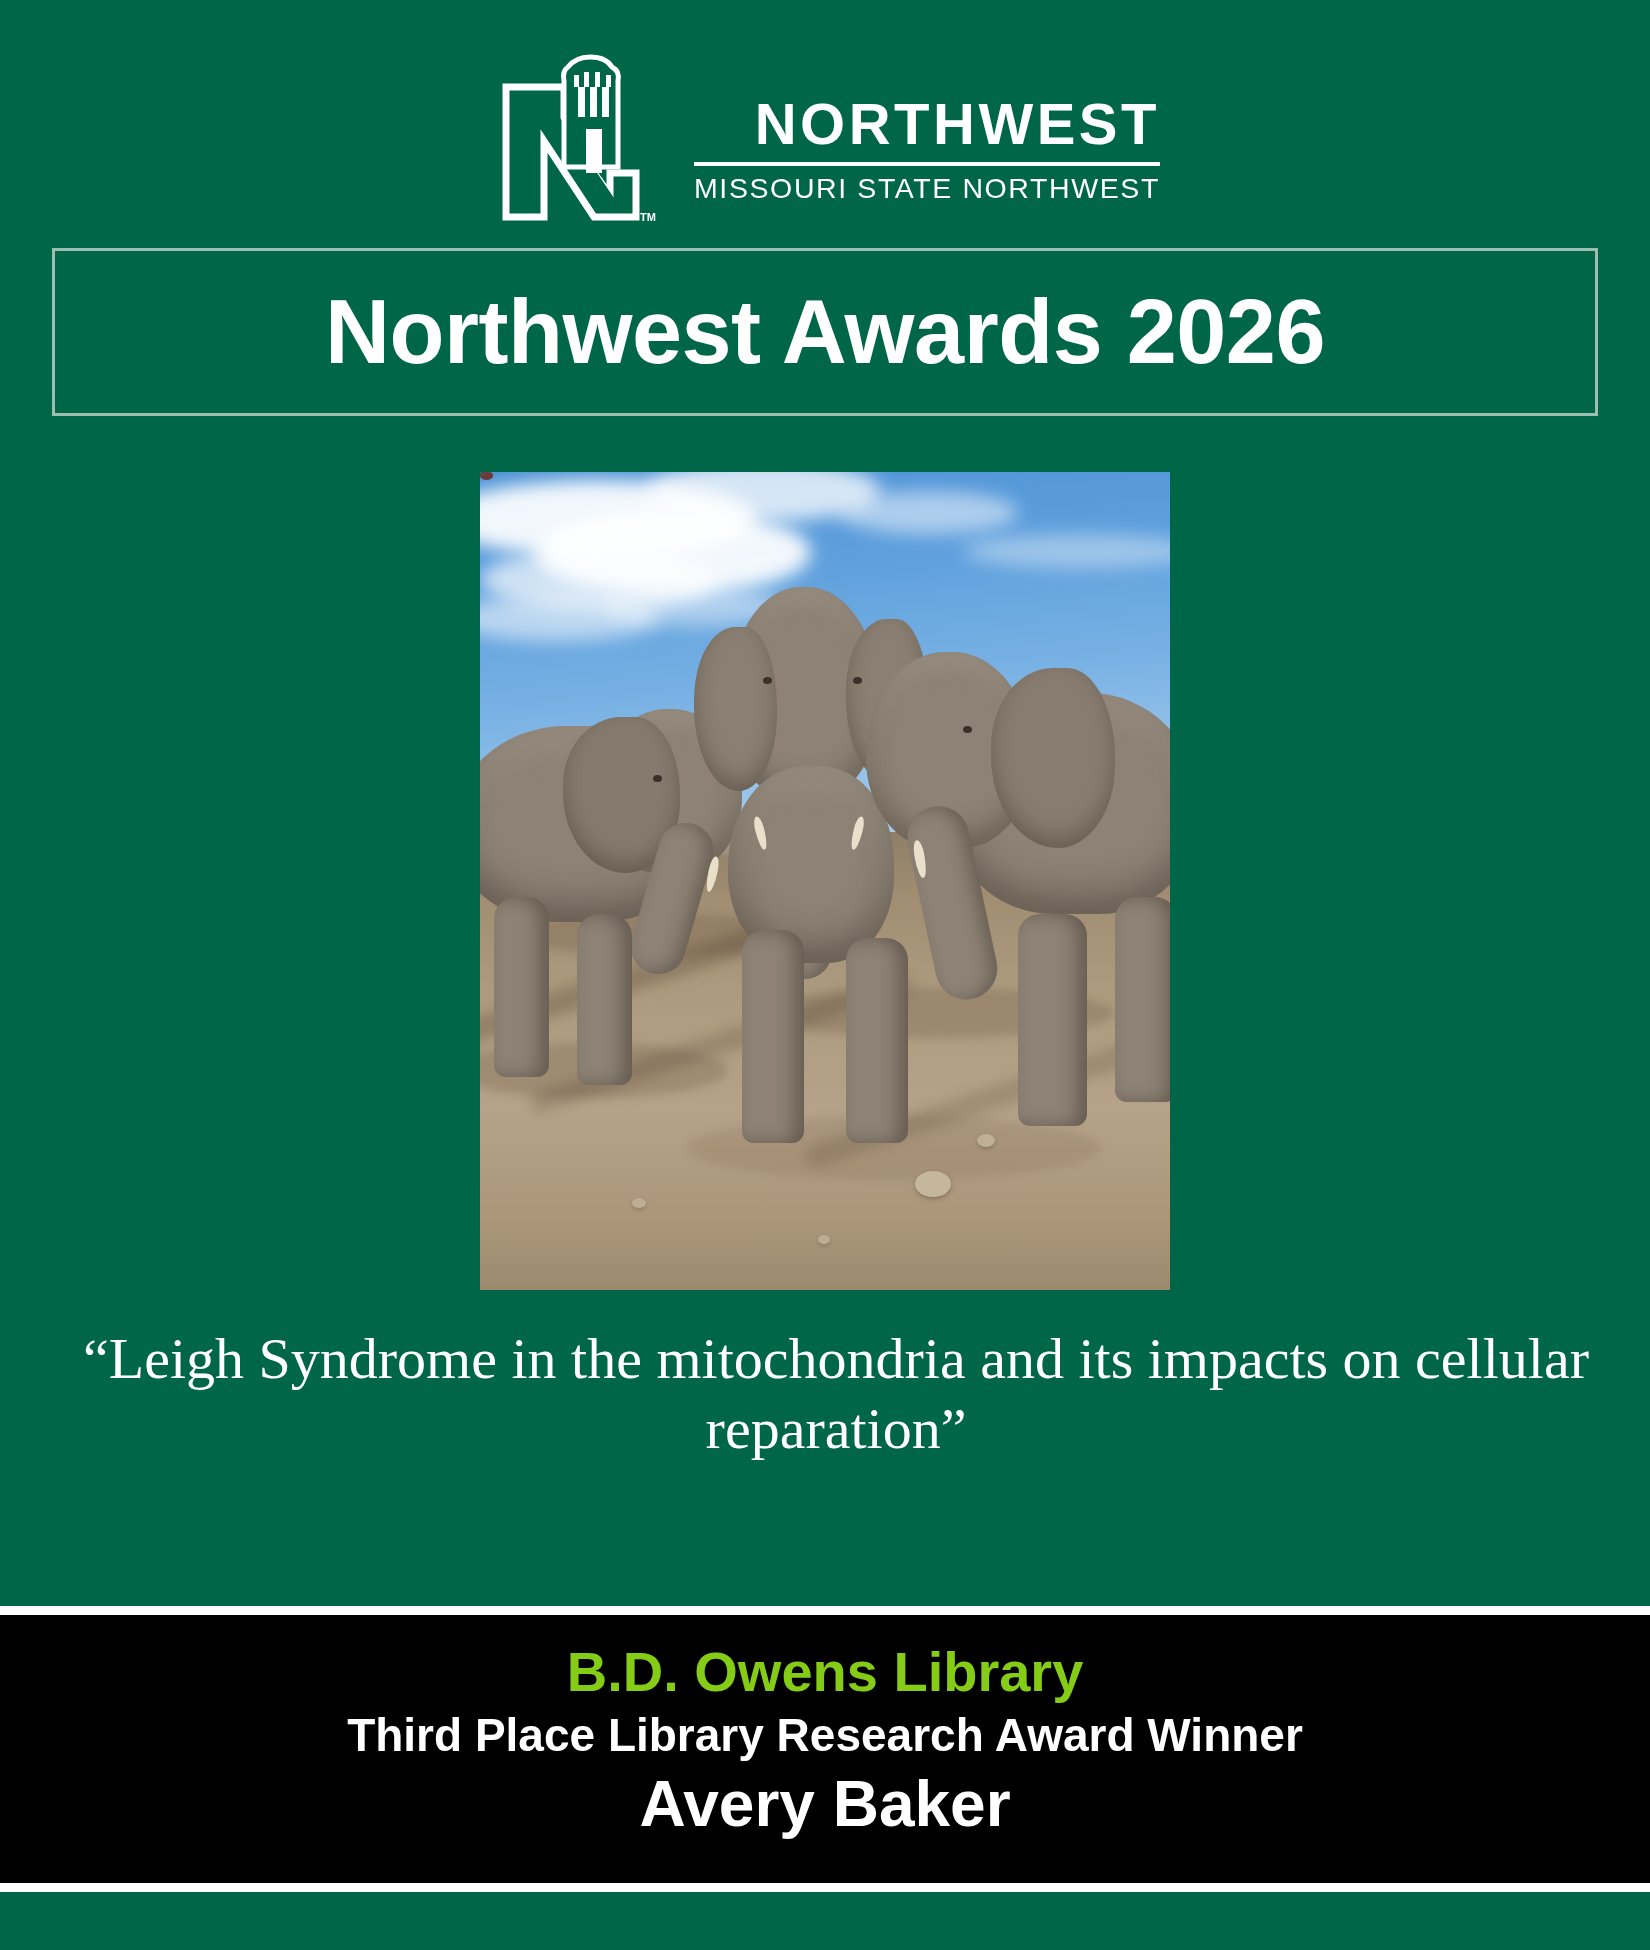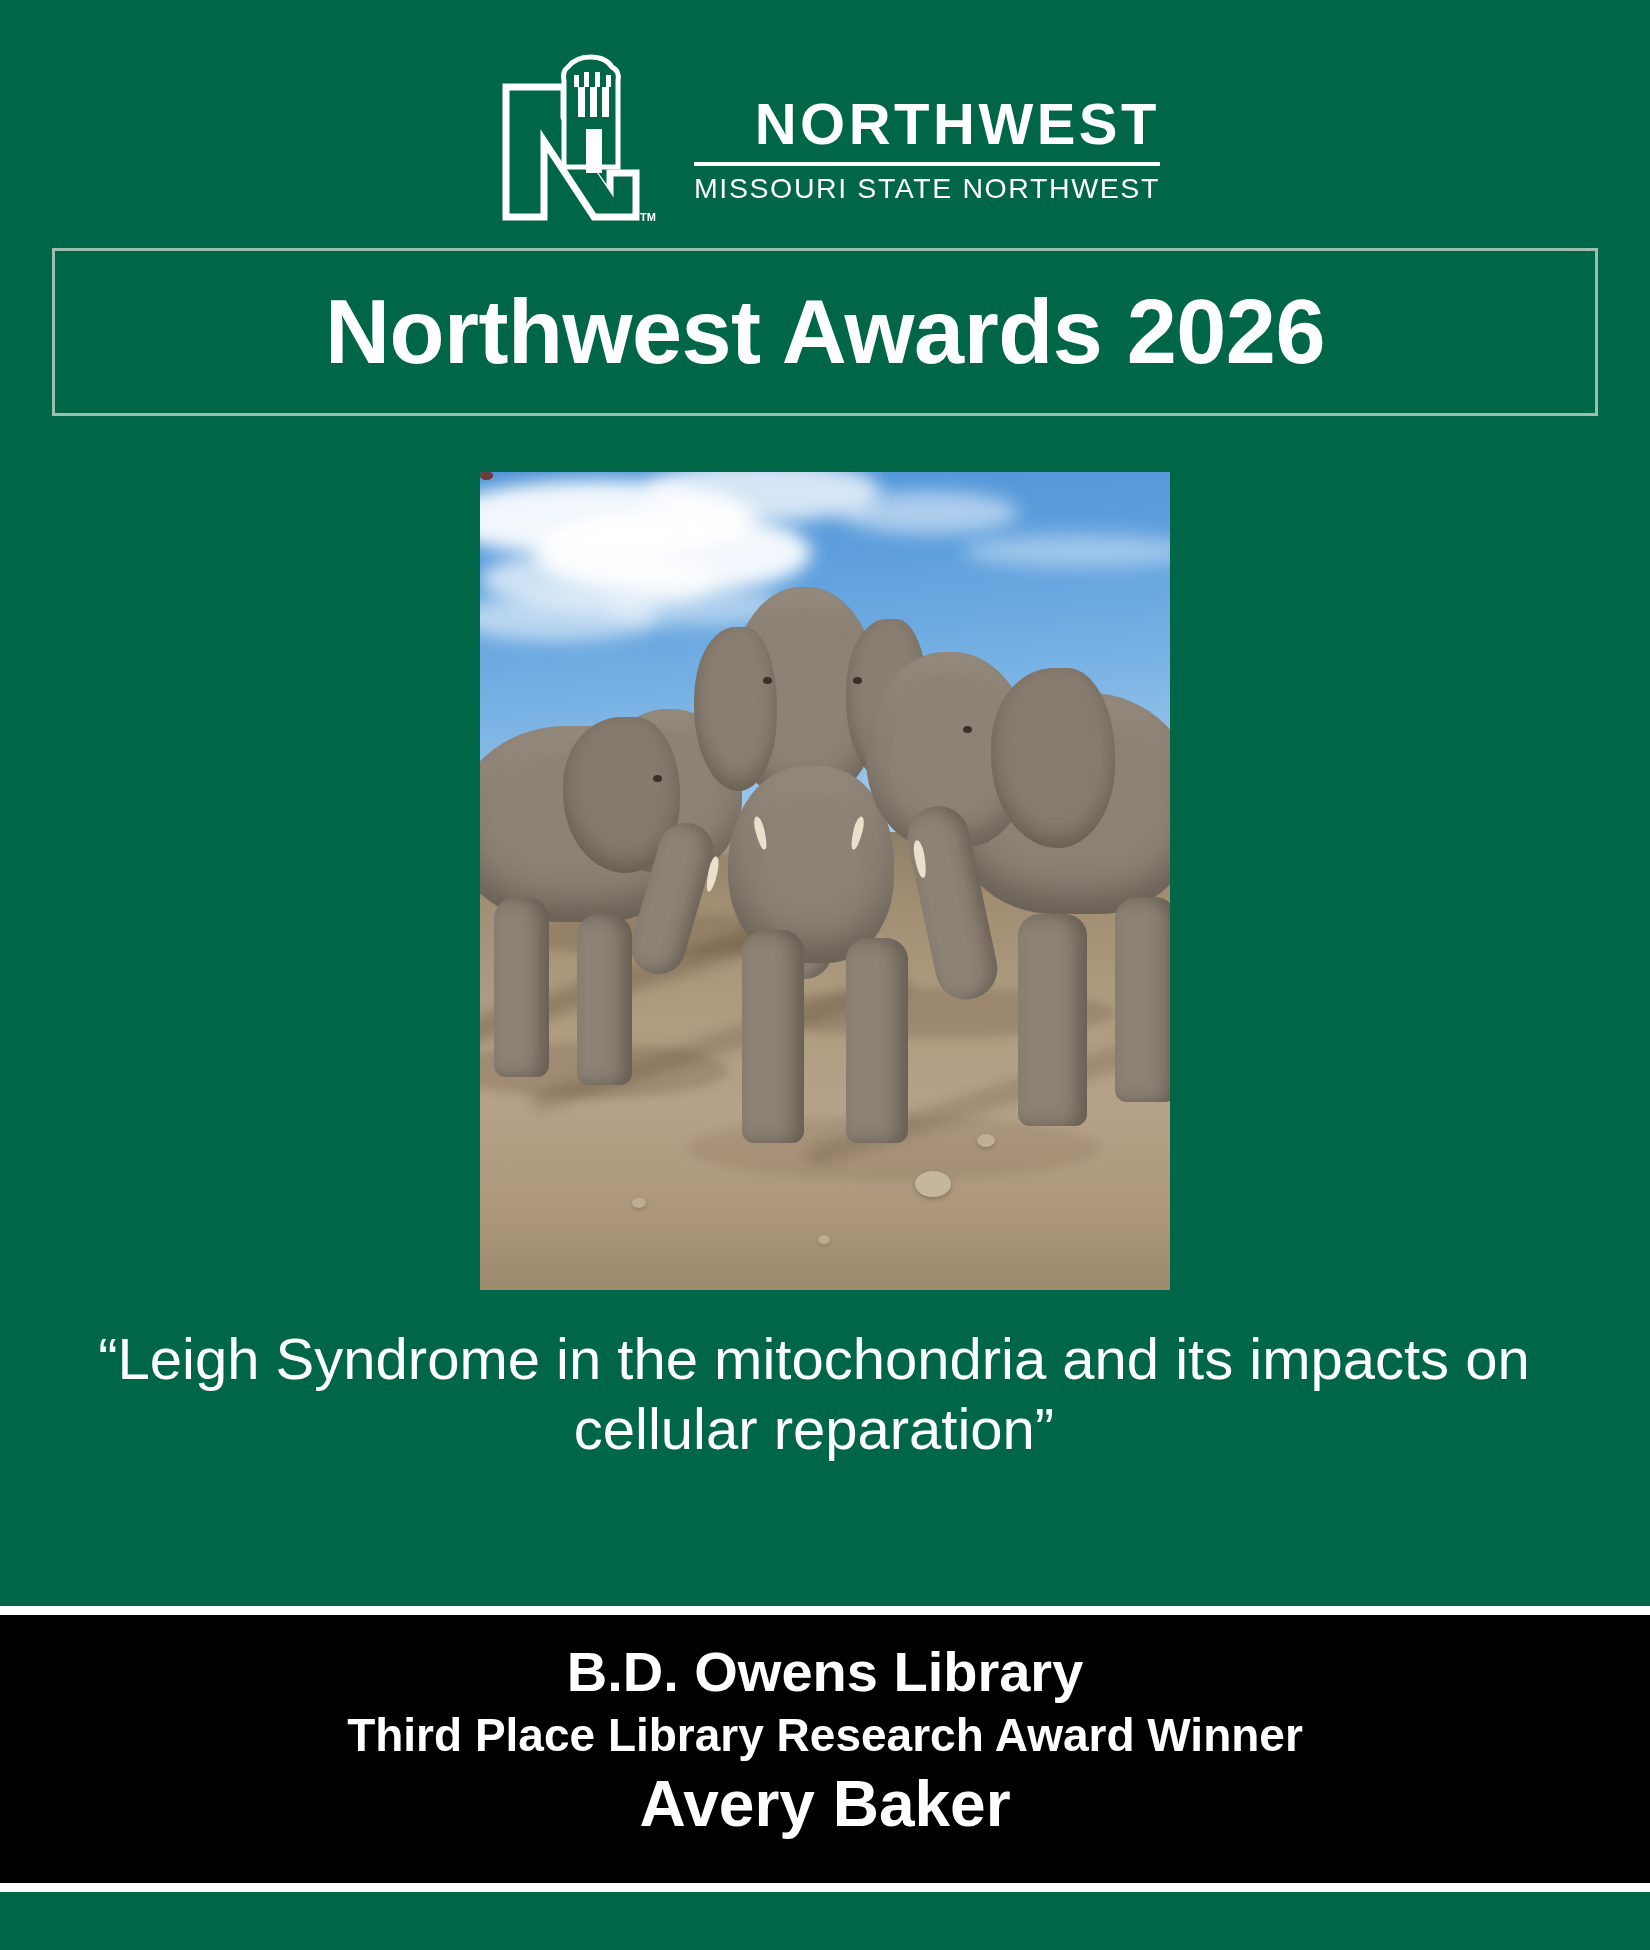--- a/index.html
+++ b/index.html
@@ -248,23 +248,24 @@
     position: absolute;
     background: #6d3a3a;
     border-radius: 40% 40% 55% 55%;
   }
 
   
   .quote {
     flex: 1;
     display: flex;
     align-items: flex-start;
-    justify-content: flex-start;
+    justify-content: flex-end;
     padding: 34px 34px 0 34px;
     box-sizing: border-box;
+    font-family: Liberation Serif, serif;
   }
   .quote-text {
     color: #ffffff;
     font-size: 58px;
     font-weight: 400;
     line-height: 1.20;
     text-align: center;
     max-width: 1560px;
   }
 
@@ -276,21 +277,21 @@
     flex: 0 0 auto;
   }
   .footer {
     background: #000000;
     flex: 0 0 auto;
     padding: 24px 40px 40px 40px;
     box-sizing: border-box;
     text-align: center;
   }
   .footer-library {
-    color: #ffffff;
+    color: #84cc16;
     font-size: 56px;
     font-weight: 700;
     line-height: 1.18;
   }
   .footer-award {
     color: #ffffff;
     font-size: 46px;
     font-weight: 700;
     line-height: 1.22;
     margin-top: 2px;

